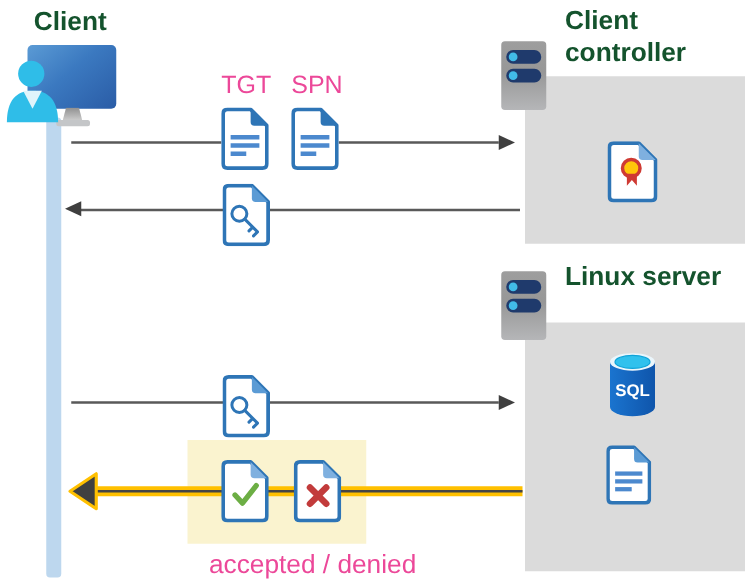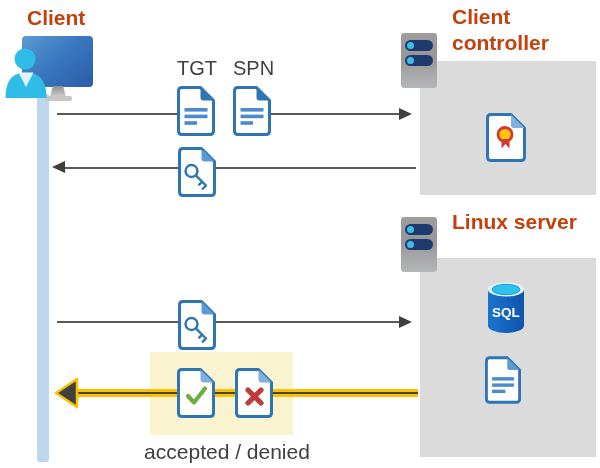--- a/index.html
+++ b/index.html
@@ -1,22 +1,22 @@
 <!DOCTYPE html>
 <html><head>
 <meta charset="utf-8">
 <style>
   html,body{margin:0;padding:0;background:#ffffff;}
   #stage{
     position:relative;width:600px;height:468px;background:#ffffff;overflow:hidden;
     font-family:"Liberation Sans",sans-serif;
   }
   .abs{position:absolute;}
-  .title{font-size:21px;font-weight:bold;color:#c2410c;line-height:26px;}
-  .small-label{font-size:20px;color:#404040;}
+  .title{font-size:21px;font-weight:bold;color:#14532d;line-height:26px;}
+  .small-label{font-size:20px;color:#ec4899;}
   
   .panel{background:#dbdbdb;z-index:1;}
   .highlight-box{background:#faf3cf;z-index:1;}
   
   .monitor{width:71px;height:51px;border-radius:4px;
     background:linear-gradient(140deg,#5b9bd5 0%,#3b79c0 45%,#2a5ca6 100%);z-index:2;}
   .stand-neck{width:16px;height:11px;background:linear-gradient(#8f8f8f,#cfcfcf);
     clip-path:polygon(18% 0,82% 0,100% 100%,0 100%);z-index:2;}
   .stand-base{width:27px;height:5px;background:#c4c6c8;border-radius:2px;z-index:2;}
   .client-bar{width:12px;background:#bdd7ee;border-radius:3px;z-index:0;}
@@ -157,15 +157,15 @@
     <path d="M23.5 1.5 L36.5 14.5 H26.5 Q23.5 14.5 23.5 11.5 Z" fill="#7fb0df"></path>
     <path d="M11 28 L17 34.5 L28 20.5" fill="none" stroke="#6cae44" stroke-width="4.2" stroke-linecap="round" stroke-linejoin="round"></path>
   </svg>
 
   <svg class="abs doc" style="left:235px;top:368px;" width="38" height="50" viewBox="0 0 38 50">
     <path d="M5 1.5 H23.5 L36.5 14.5 V45 Q36.5 48.5 33 48.5 H5 Q1.5 48.5 1.5 45 V5 Q1.5 1.5 5 1.5 Z" fill="#ffffff" stroke="#2e75b6" stroke-width="3" stroke-linejoin="round"></path>
     <path d="M23.5 1.5 L36.5 14.5 H26.5 Q23.5 14.5 23.5 11.5 Z" fill="#7fb0df"></path>
     <path d="M13 22 L26 35 M26 22 L13 35" fill="none" stroke="#c23b3b" stroke-width="5.2" stroke-linecap="round"></path>
   </svg>
 
-  <div class="abs small-label" style="left:121px;top:440px;width:212px;text-align:center;font-size:21px;">accepted / denied</div>
+  <div class="abs small-label" style="left:121px;top:440px;width:212px;text-align:right;font-size:21px;">accepted / denied</div>
 
 </div>
 
 </body></html>

